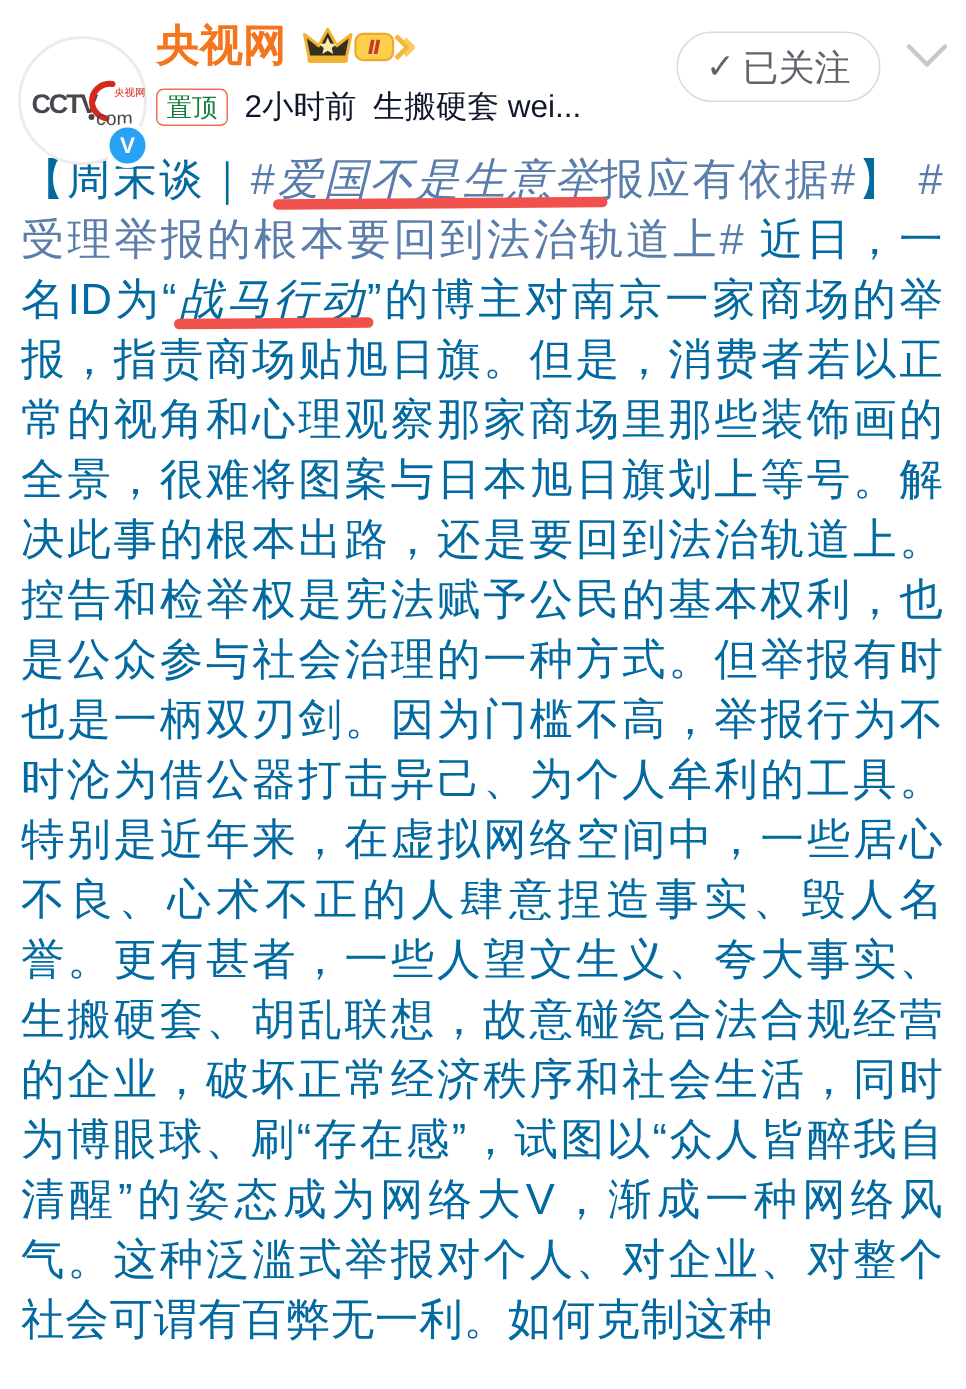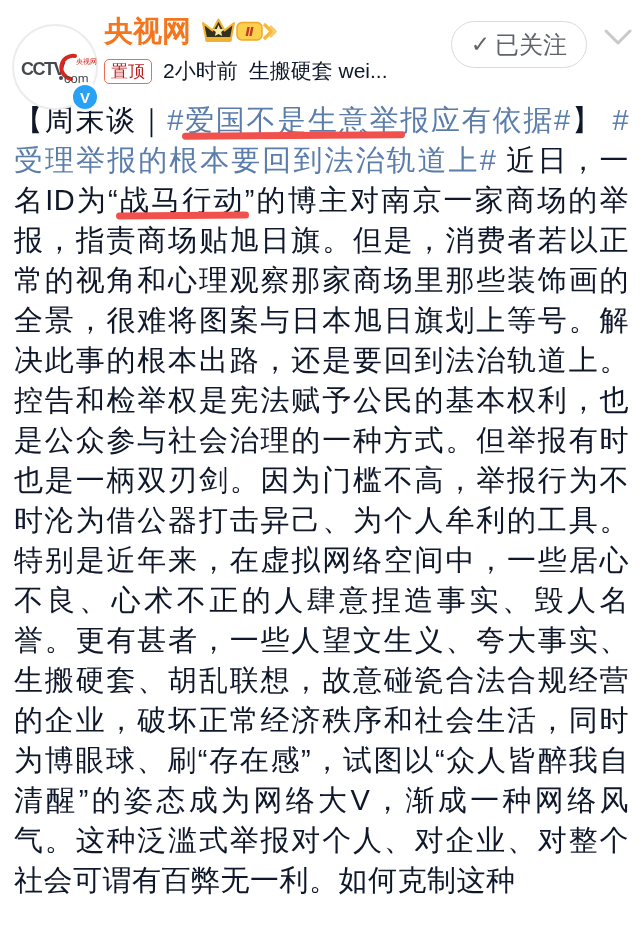--- a/index.html
+++ b/index.html
@@ -15,40 +15,40 @@
     position:absolute;right:-2px;bottom:-2px;width:24px;height:24px;border-radius:50%;
     background:#28a2f5;border:3px solid #fff;color:#fff;font-weight:bold;font-size:15px;
     display:flex;align-items:center;justify-content:center;
   }
   .head-main{position:absolute;left:104px;top:13px;}
   .name-row{display:flex;align-items:center;gap:9px;}
   .username{font-size:29px;font-weight:700;color:#f5751d;line-height:1.25;}
   .crown-svg{width:78px;height:30px;display:block;}
   .meta-row{display:flex;align-items:center;gap:11px;margin-top:8px;}
   .pin-badge{
-    border:1.5px solid #f26c4f;color:#b91c1c;font-size:17px;border-radius:5px;
+    border:1.5px solid #f26c4f;color:#15803d;font-size:17px;border-radius:5px;
     padding:1px 6px;line-height:1.25;font-weight:500;
   }
   .timestamp,.source{font-size:21px;color:#0f172a;}
   .follow-btn{
     position:absolute;right:57px;top:21px;height:47px;box-sizing:border-box;
     border:1.5px solid #dadada;border-radius:24px;background:#fff;color:#5f646b;
     font-size:24px;padding:0 19px;display:flex;align-items:center;gap:5px;
     font-family:inherit;
   }
   .follow-check{font-size:23px;color:#5f646b;}
   .chevron-top{position:absolute;right:8px;top:25px;width:36px;height:24px;}
   
   .post-body{
     margin:2px 15px 0 14px;font-size:29px;line-height:40px;letter-spacing:0.5px;
     color:#3a3a3c;text-align:justify;word-break:break-all;
   }
   .post-body .link{color:#5a7dab;}
-  .post-body .txt{color:#0f172a;}
-  .marker{position:relative;white-space:nowrap;}
+  .post-body .txt{color:#0369a1;}
+  .marker{position:relative;white-space:nowrap;font-style:italic;}
   .marker::after{
     content:"";position:absolute;left:-2px;right:-5px;bottom:-3px;height:7px;
     border-radius:7px;background:#f1514d;transform:rotate(-0.4deg);
   }
 </style>
 </head>
 <body>
 
 <div class="page">
 

